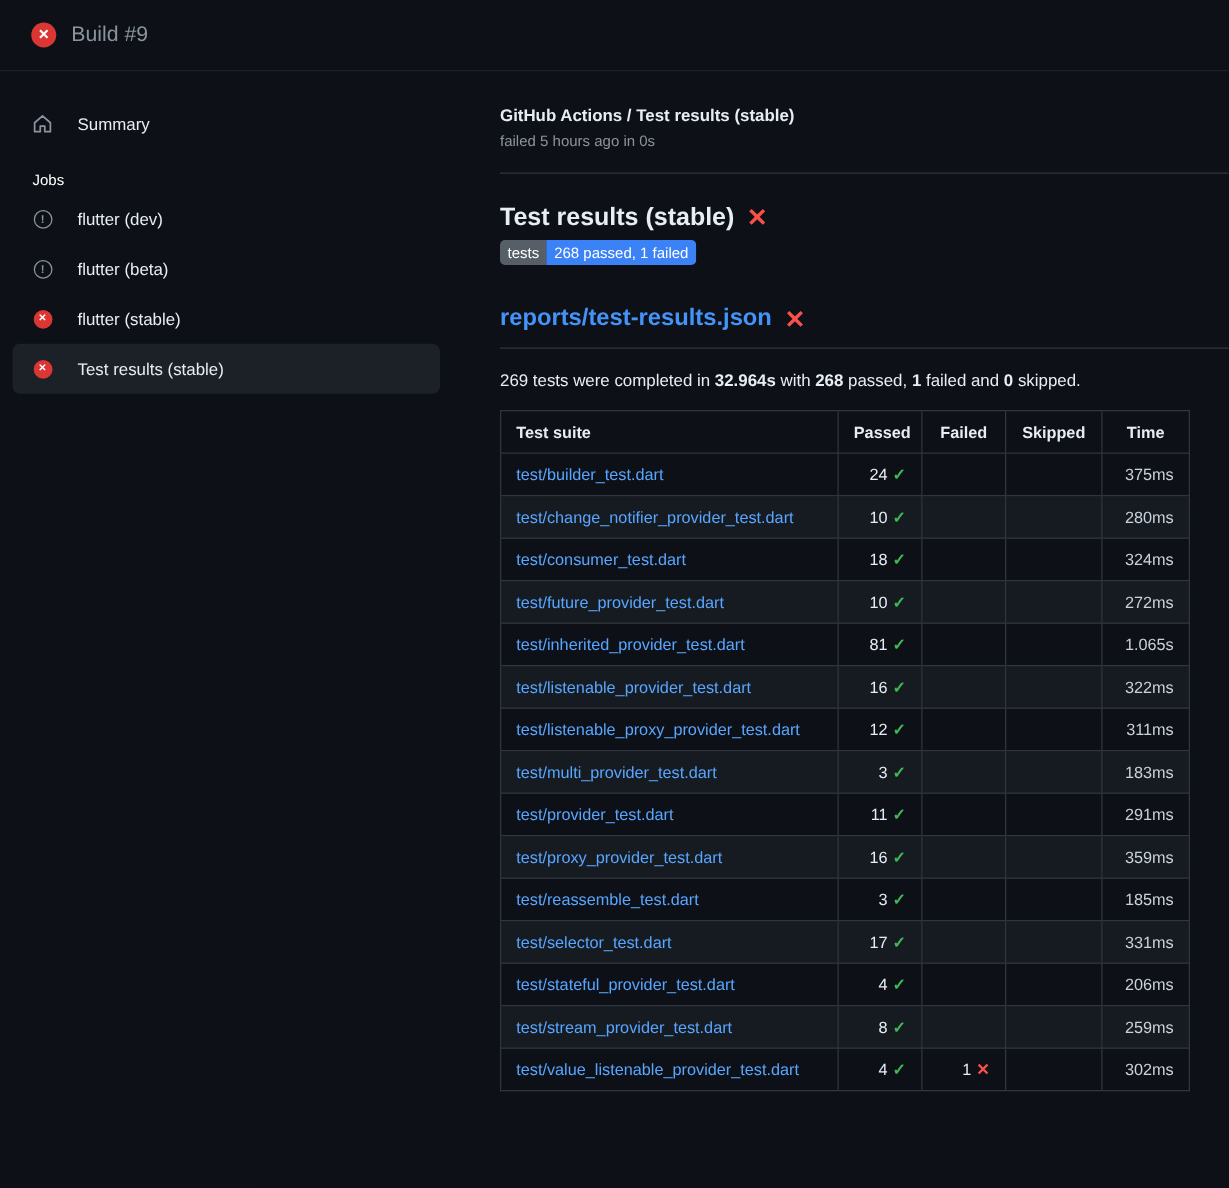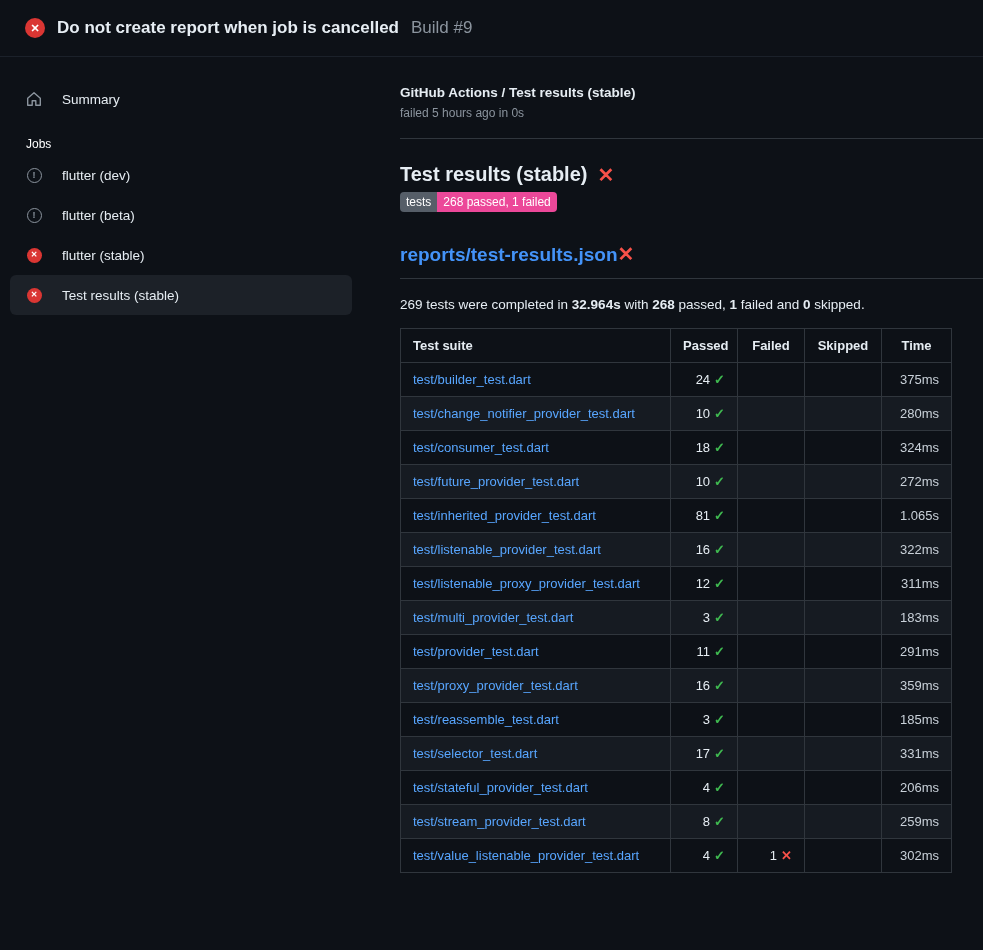--- a/index.html
+++ b/index.html
@@ -68,24 +68,24 @@
   .section-title-row { display:flex; align-items:center; gap:10px; margin-top:24px; }
   .section-title { font-size:20px; font-weight:700; color:#e6edf3; }
   .heading-x { color:#f85149; font-size:20px; font-weight:900; line-height:1; }
 
   .badge {
     display:inline-flex; margin-top:6px;
     border-radius:4px; overflow:hidden;
     font-size:12px; line-height:1;
   }
   .badge-label { background:#565e68; color:#fff; padding:4px 6px; }
-  .badge-value { background:#ec4899; color:#fff; padding:4px 6px; }
+  .badge-value { background:#3b82f6; color:#fff; padding:4px 6px; }
 
   .report-heading-row {
-    display:flex; align-items:flex-start; 
+    display:flex; align-items:flex-end; gap:10px;
     margin-top:32px; padding-bottom:12px;
     border-bottom:1px solid #30363d;
   }
   .report-heading { font-size:19px; font-weight:700; color:#4493f8; }
 
   .summary-line { margin-top:18px; font-size:13.5px; color:#e6edf3; }
   .summary-line b { font-weight:700; }
 
   
   table.results {
@@ -107,21 +107,20 @@
   .results td.col-num { text-align:right; color:#e6edf3; }
   .results td.col-time { text-align:right; color:#c9d1d9; }
   .check-icon { color:#3fb950; font-weight:700; margin-left:4px; }
   .x-icon { color:#f85149; font-weight:700; margin-left:4px; }
 </style>
 </head>
 <body>
 
 <div class="top-header">
   <span class="status-circle">✕</span>
-  <span class="top-title">Do not create report when job is cancelled</span>
   <span class="top-build">Build #9</span>
 </div>
 
 <div class="layout">
 
   <div class="sidebar">
 
     <div class="side-item">
       <span class="icon-16">
         <svg width="16" height="16" viewBox="0 0 16 16">

